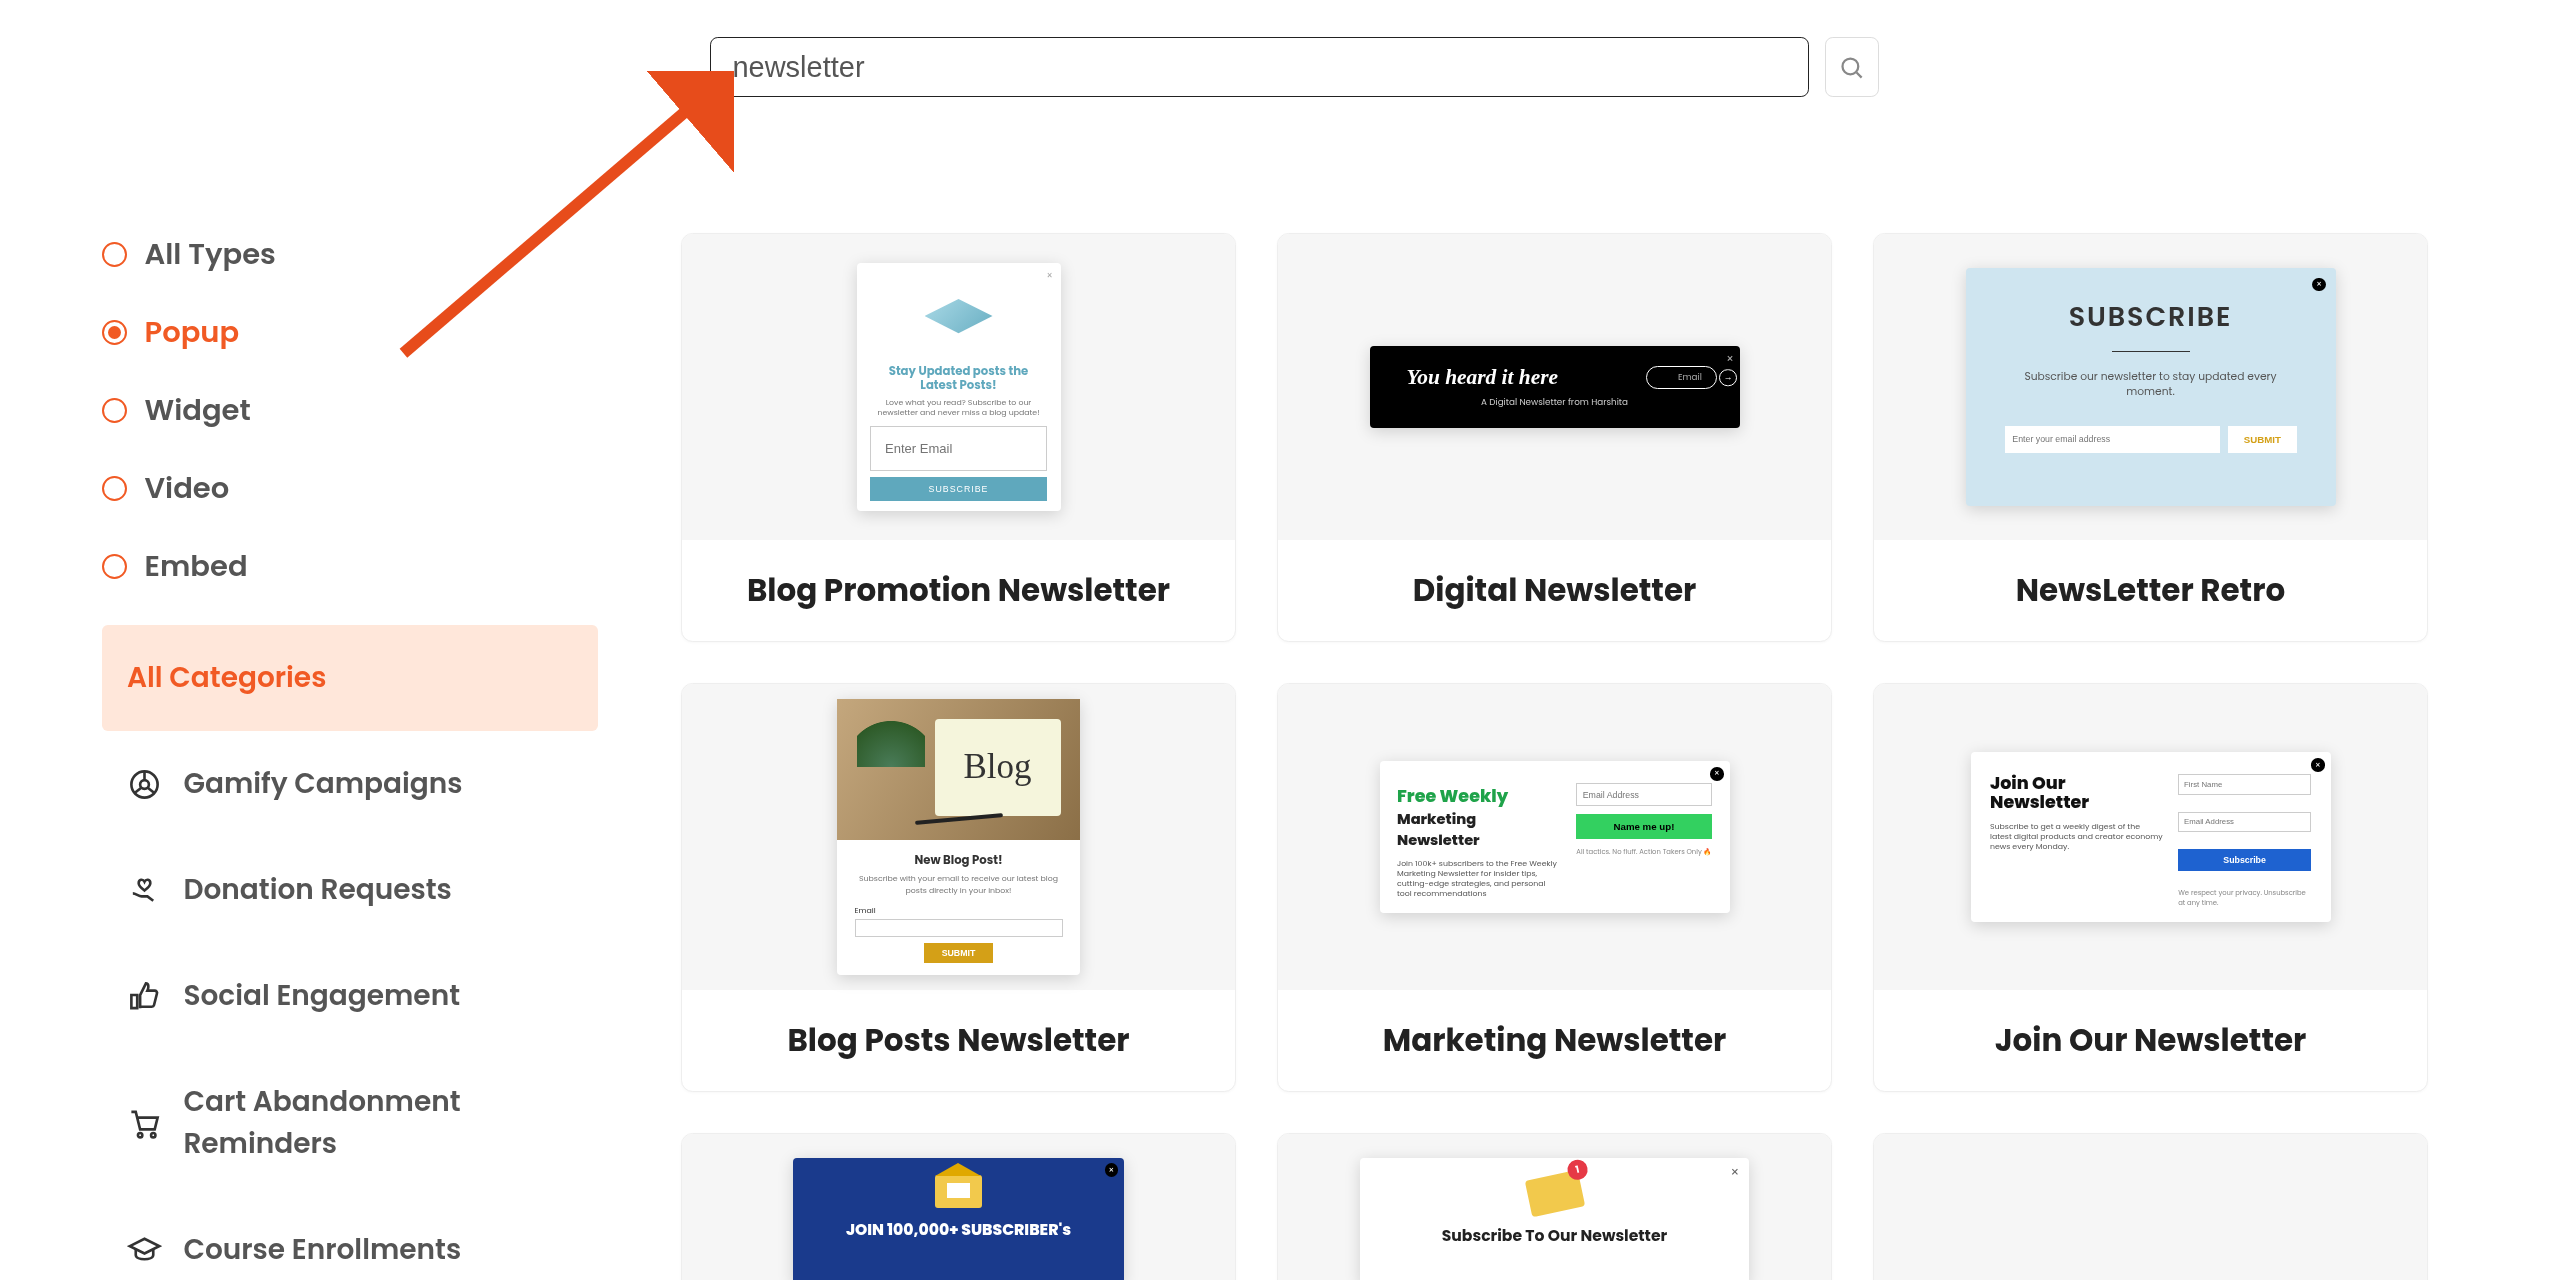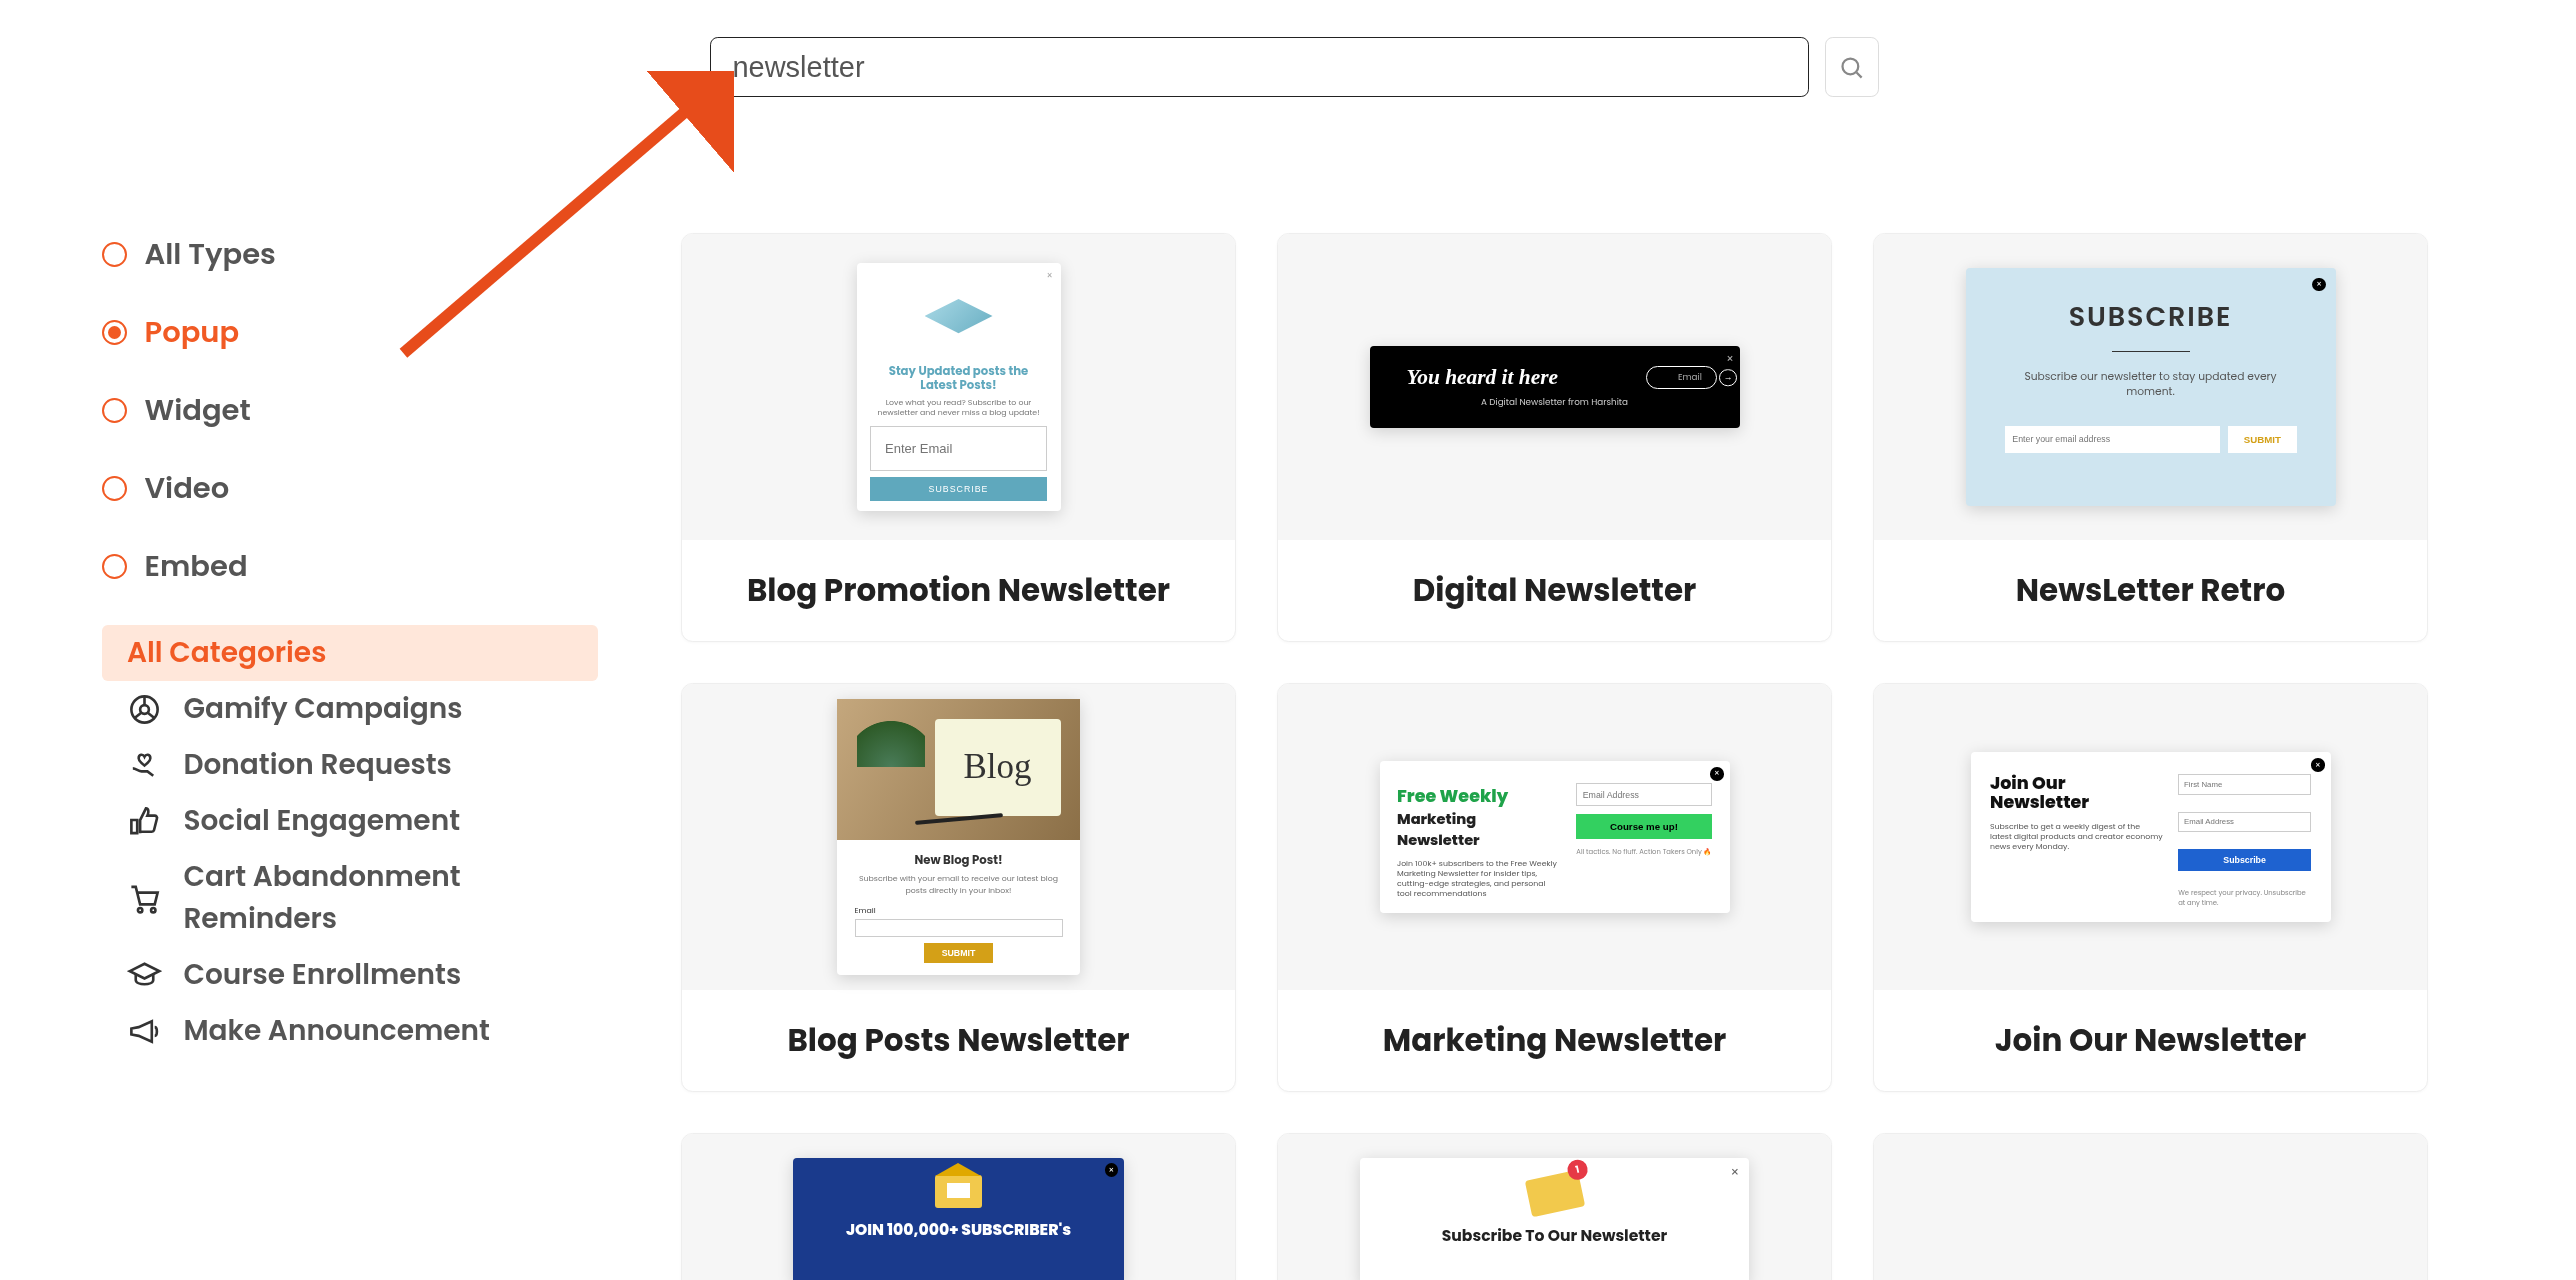--- a/index.html
+++ b/index.html
@@ -85,21 +85,21 @@
     content: '';
     width: 13.6px; height: 13.6px;
     background: #f15a24;
     border-radius: 50%;
   }
 
   .cat-item {
     display: flex;
     align-items: center;
     gap: 21.4px;
-    padding: 7px 25px;
+    padding: 32px 25px;
     font-size: 28px;
     font-weight: 600;
     color: #555;
     cursor: pointer;
     border-radius: 5.8px;
   }
   .cat-item.active {
     color: #f15a24;
     background: #ffe7da;
   }
@@ -435,21 +435,21 @@
     <div class="thumb">
       <div class="mini m5">
         <div class="close">×</div>
         <div class="col5l">
           <h3>Free Weekly</h3>
           <h4>Marketing Newsletter</h4>
           <p>Join 100k+ subscribers to the Free Weekly Marketing Newsletter for insider tips, cutting-edge strategies, and personal tool recommendations</p>
         </div>
         <div class="col5r">
           <input placeholder="Email Address" style="">
-          <button>Course me up!</button>
+          <button>Name me up!</button>
           <span class="foot5">All tactics. No fluff. Action Takers Only 🔥</span>
         </div>
       </div>
     </div>
     <div class="card-title">Marketing Newsletter</div>
   </div>
 
   <div class="card full">
     <div class="thumb">
       <div class="mini m6">

